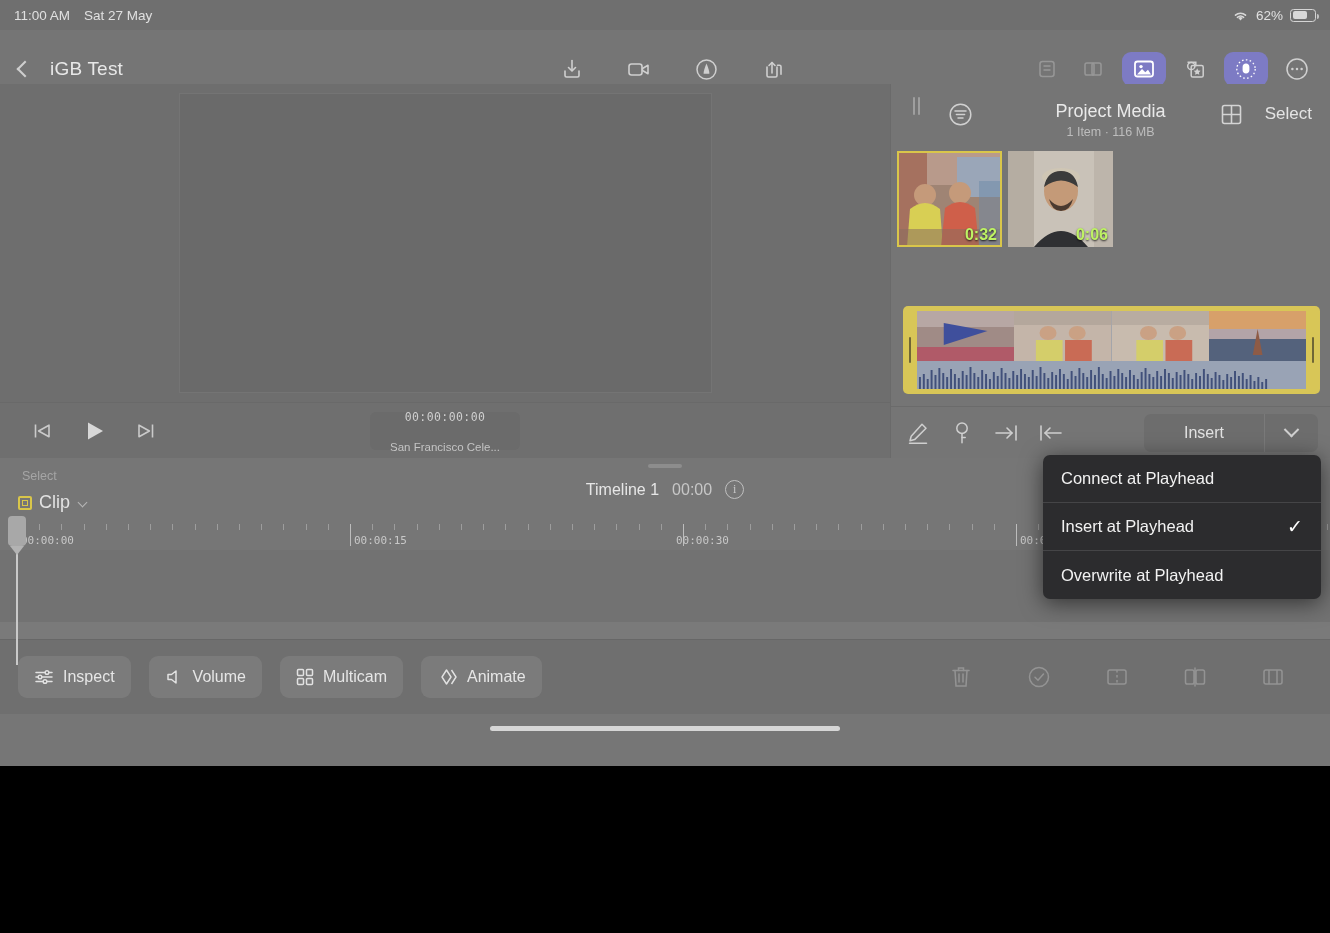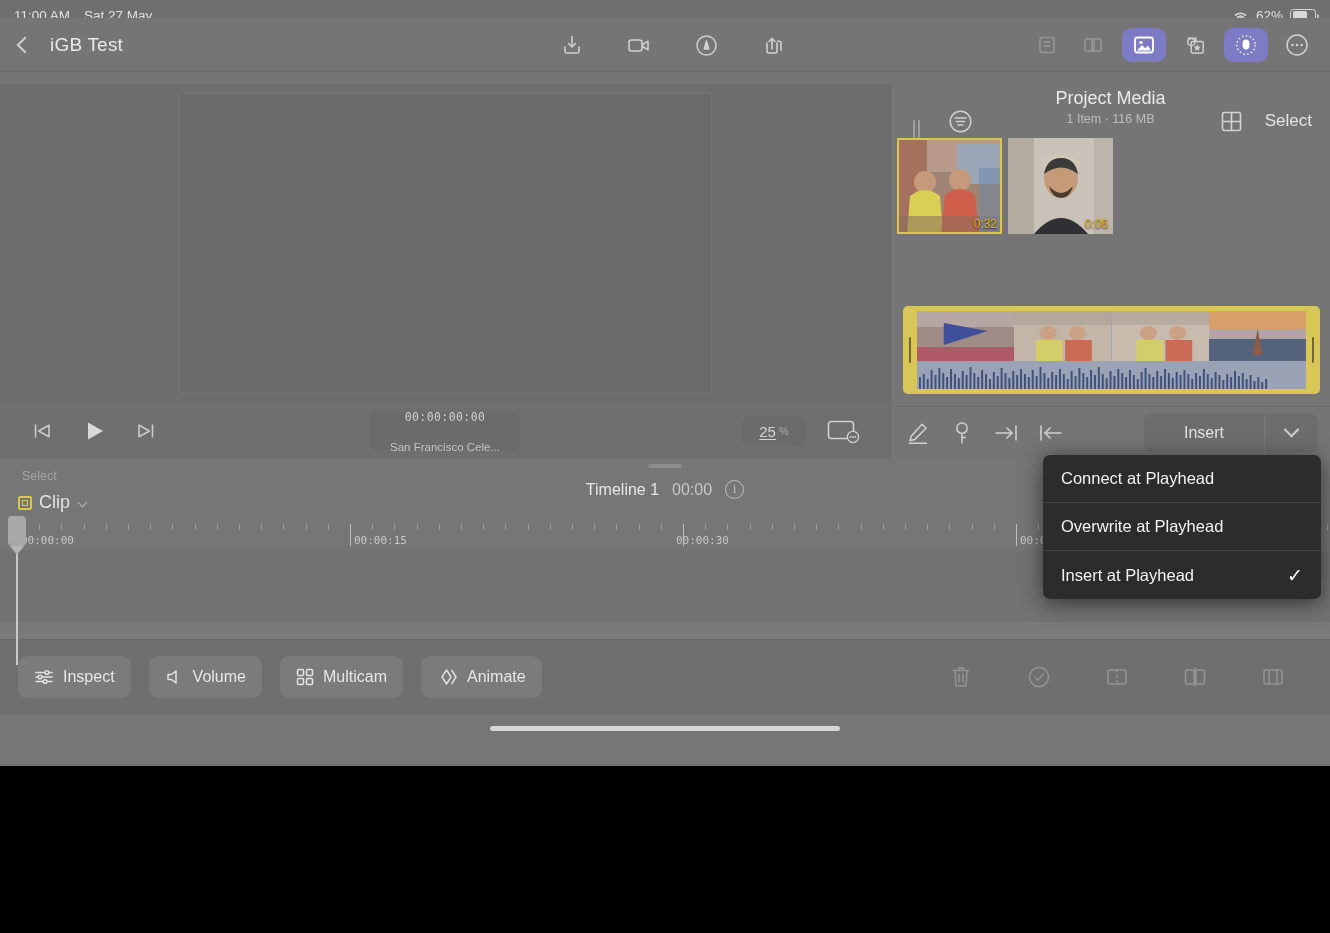--- a/index.html
+++ b/index.html
@@ -38,21 +38,21 @@
     content: ""; position: absolute; right: -4px; top: 4px;
     width: 2.5px; height: 5px; background: #c2c2c2; border-radius: 0 2px 2px 0;
   }
   .battery i {
     position: absolute; left: 1.5px; top: 1.5px; bottom: 1.5px;
     width: 60%; background: #d8d8d8; border-radius: 2px; display: block;
   }
 
   
   .navbar {
-    position: absolute; top: 18px; left: 0; right: 0; height: 54px;
+    position: absolute; top: 42px; left: 0; right: 0; height: 54px;
     display: flex; align-items: center;
     background: #757575;
     border-bottom: 1px solid #6a6a6a;
   }
   .nav-back {
     width: 50px; display: flex; align-items: center; justify-content: center;
     cursor: pointer;
   }
   .chev-left {
     width: 12px; height: 12px;
@@ -124,21 +124,21 @@
   .zoom-val { font-size: 15px; color: #d2d2d2; text-decoration: underline; text-underline-offset: 2px; }
   .zoom-pct { font-size: 11px; color: #a9a9a9; }
 
   
   .media-panel {
     position: absolute; top: 84px; right: 0; width: 440px; height: 374px;
     background: #757575;
     border-left: 1px solid #6a6a6a;
   }
   .mp-header {
-    height: 54px; display: flex; align-items: flex-end; position: relative;
+    height: 54px; display: flex; align-items: flex-start; position: relative; margin-top: 13px;
   }
   .mp-grab {
     width: 14px; height: 18px; margin-left: 22px;
     display: flex; gap: 3px; opacity: .45;
   }
   .mp-grab span { width: 2px; height: 18px; background: #d0d0d0; border-radius: 1px; }
   .mp-filter { margin-left: 16px; cursor: pointer; }
   .mp-title-wrap {
     position: absolute; left: 0; right: 0; top: 4px;
     display: flex; flex-direction: column; align-items: center;
@@ -152,21 +152,21 @@
   .mp-select { font-size: 17px; color: #e4e4e4; cursor: pointer; }
 
   .mp-thumbs { display: flex; gap: 6px; padding: 0 0 0 6px; }
   .thumb {
     position: relative; width: 105px; height: 96px; overflow: hidden;
     cursor: pointer; background: #555;
   }
   .thumb.selected { outline: 2.5px solid #d9c64a; outline-offset: -2px; }
   .thumb .dur {
     position: absolute; right: 5px; bottom: 3px;
-    font-size: 12px; color: #eab308; font-weight: normal;
+    font-size: 16px; color: #bef264; font-weight: bold;
     text-shadow: 0 1px 2px rgba(0,0,0,.8);
   }
   .thumb-img { width: 100%; height: 100%; }
 
   
   .clip-strip {
     position: absolute; left: 12px; right: 10px; top: 222px; height: 88px;
     background: #d8c657; border-radius: 5px;
     display: flex; align-items: center;
     overflow: hidden;
@@ -458,36 +458,20 @@
       <span class="tp-ico">
         <svg width="24" height="24" viewBox="0 0 24 24" fill="none" stroke="#cacaca" stroke-width="1.6" stroke-linejoin="round">
           <path d="M18.5 5.5v13"></path>
             <path d="M5 6.2v11.6L15.4 12z" fill="none"></path>
         </svg>
       </span>
     </div>
     <div class="timecode-box">
       <span class="timecode-main">00:00:00:00</span>
       <span class="timecode-sub">San Francisco Cele...</span>
-    </div>
-    <div class="transport-right">
-      <div class="zoom-pill">
-        <span class="zoom-val">25</span>
-        <span class="zoom-pct">%</span>
-      </div>
-      <div class="ico-btn">
-        <svg width="34" height="26" viewBox="0 0 34 26" fill="none" stroke="#cfcfcf" stroke-width="1.6">
-          <rect x="2.5" y="3.5" width="25" height="17" rx="3"></rect>
-          <circle cx="27" cy="19" r="6" fill="#6f6f6f" stroke="none"></circle>
-          <circle cx="27" cy="19" r="5.6" stroke="#cfcfcf" stroke-width="1.3"></circle>
-          <circle cx="24.6" cy="19" r="0.9" fill="#cfcfcf" stroke="none"></circle>
-          <circle cx="27" cy="19" r="0.9" fill="#cfcfcf" stroke="none"></circle>
-          <circle cx="29.4" cy="19" r="0.9" fill="#cfcfcf" stroke="none"></circle>
-        </svg>
-      </div>
     </div>
   </div>
 
   <div class="media-panel">
 
     <div class="mp-header">
       <div class="mp-grab">
           <span></span>
           <span></span>
         </div>
@@ -905,21 +889,21 @@
     </div>
   </div>
 
   <div class="home-indicator"></div>
 
   <div class="menu">
     <div class="menu-item">
       <span>Connect at Playhead</span>
     </div>
     <div class="menu-item">
-      <span>Overwrite at Playhead</span>
-    </div>
-    <div class="menu-item">
       <span>Insert at Playhead</span>
       <span class="menu-check">✓</span>
     </div>
+    <div class="menu-item">
+      <span>Overwrite at Playhead</span>
+    </div>
   </div>
 
 </div>
 
 </body></html>

